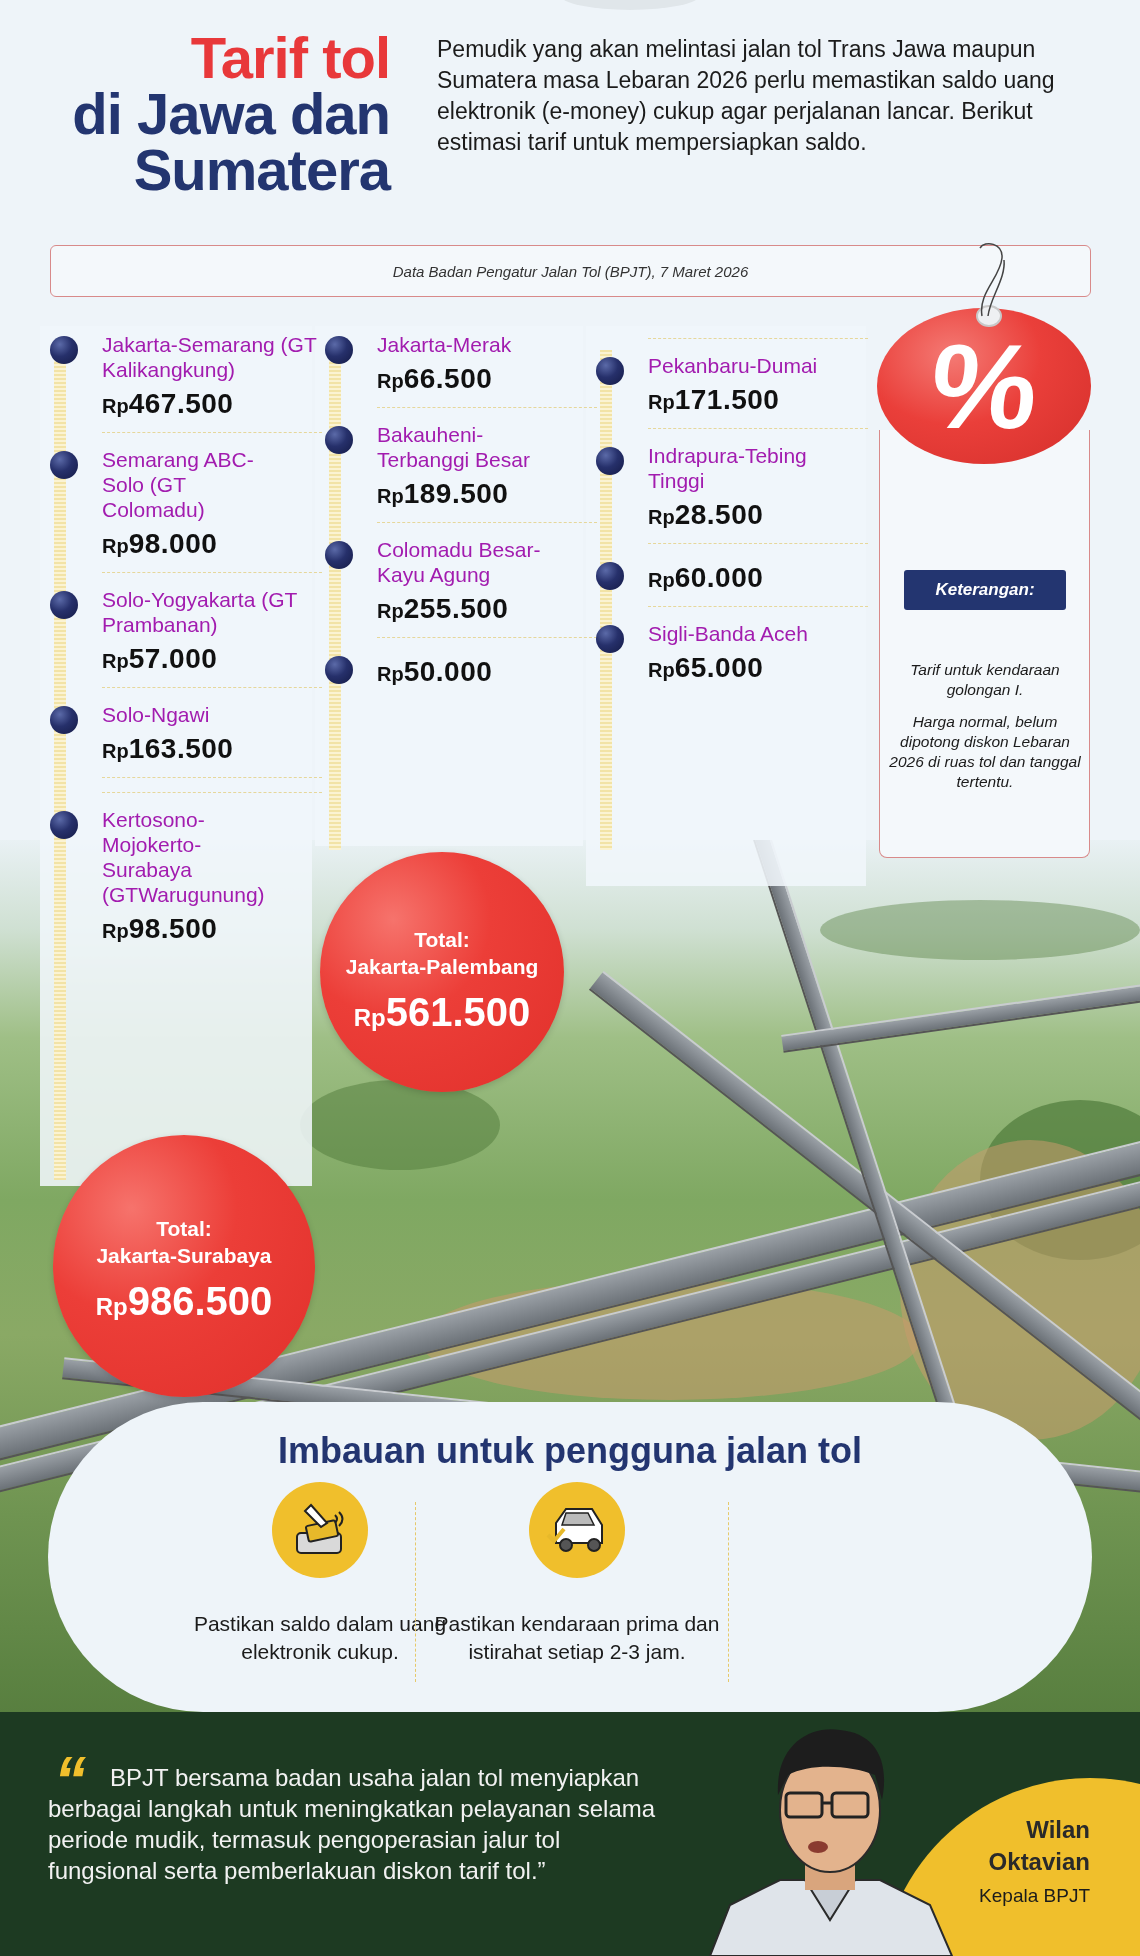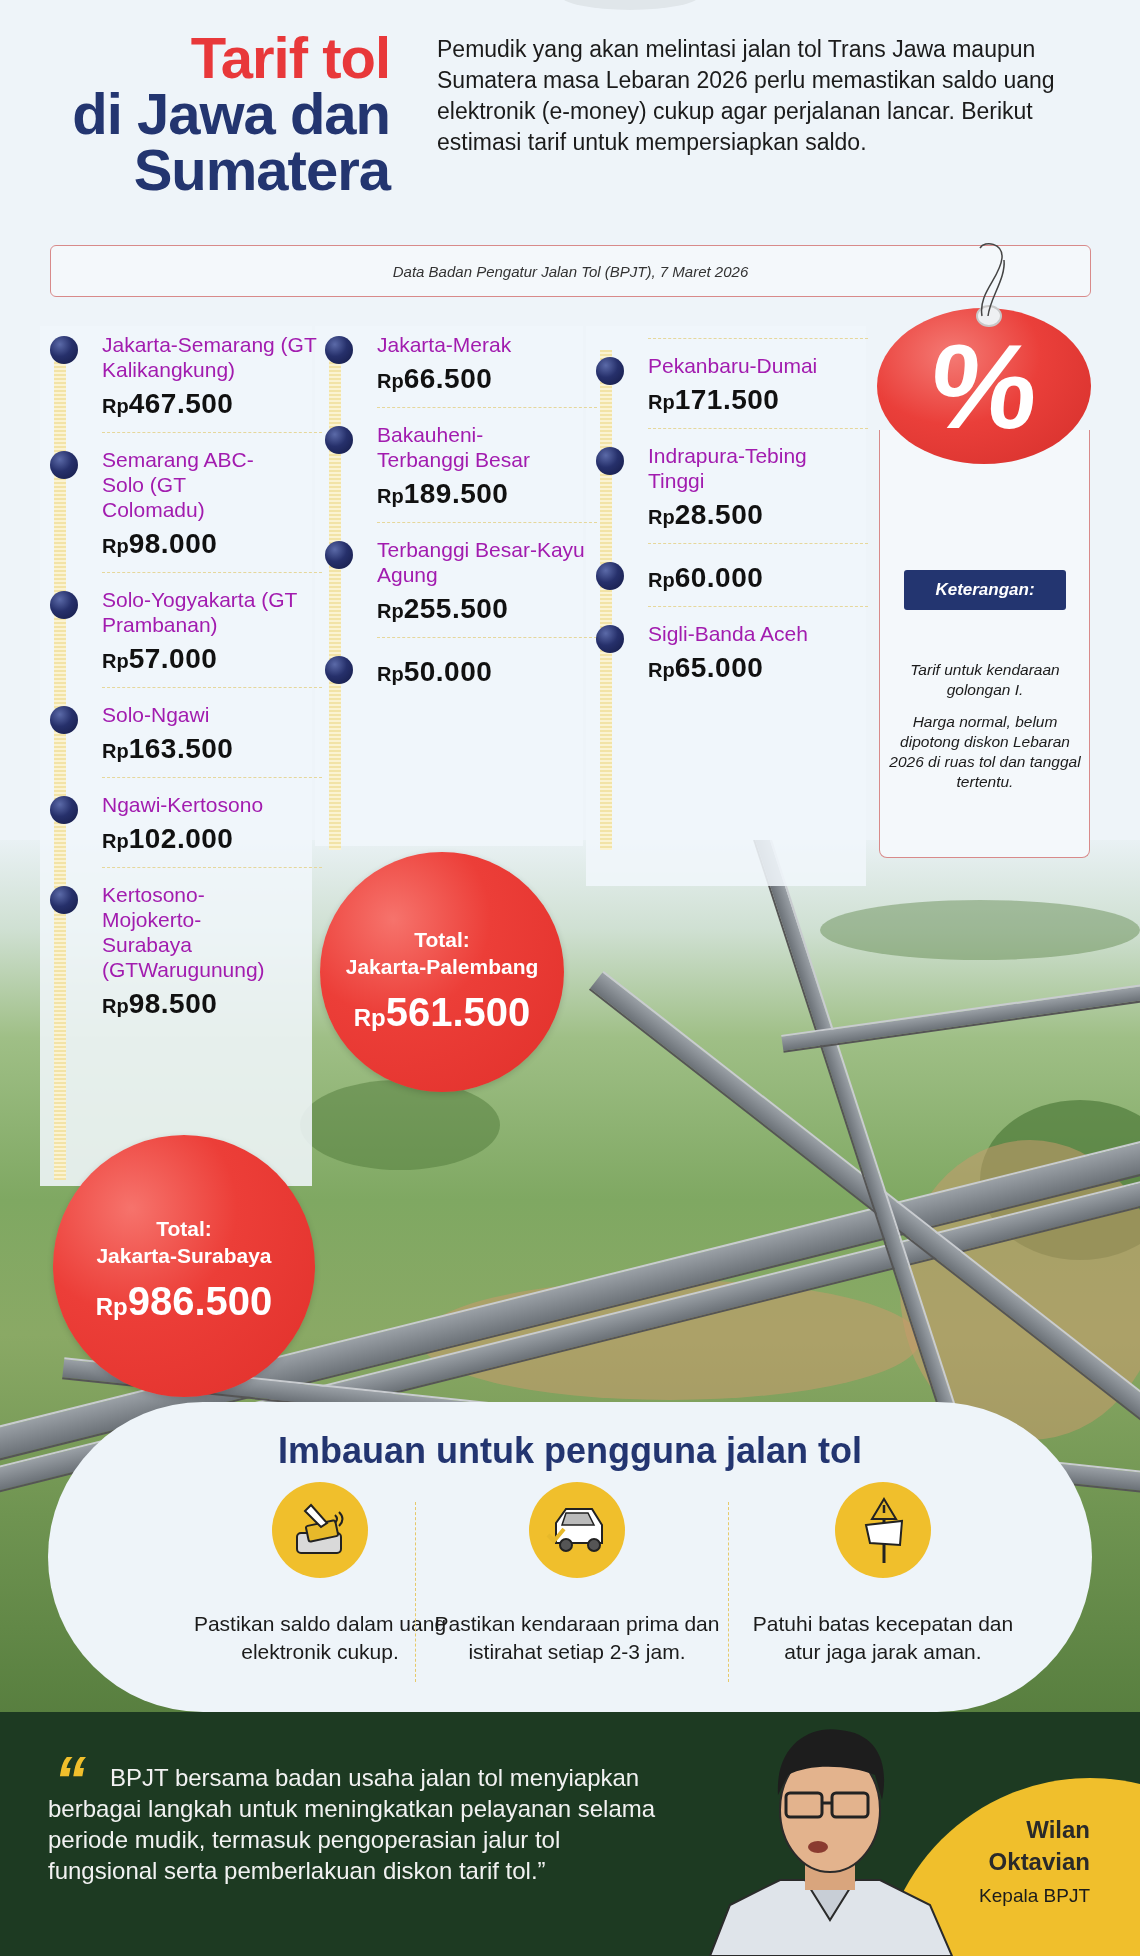--- a/index.html
+++ b/index.html
@@ -109,25 +109,20 @@
     <div class="route" style="width:200px">Solo-Yogyakarta (GT Prambanan)</div>
     <div class="price"><span class="rp">Rp</span><span>57.000</span></div>
   </div>
   <div class="sep"></div>
   <div class="item">
     <span class="dot"></span>
     <div class="route">Solo-Ngawi</div>
     <div class="price"><span class="rp">Rp</span><span>163.500</span></div>
   </div>
   <div class="sep"></div>
-  <div class="item">
-    <span class="dot"></span>
-    <div class="route">Ngawi-Kertosono</div>
-    <div class="price"><span class="rp">Rp</span><span>102.000</span></div>
-  </div>
   <div class="sep"></div>
   <div class="item">
     <span class="dot"></span>
     <div class="route" style="width:160px">Kertosono-Mojokerto-Surabaya (GTWarugunung)</div>
     <div class="price"><span class="rp">Rp</span><span>98.500</span></div>
   </div>
 </div>
 
 <div class="col col2">
   <div class="item">
@@ -137,21 +132,21 @@
   </div>
   <div class="sep"></div>
   <div class="item">
     <span class="dot"></span>
     <div class="route" style="width:190px">Bakauheni-Terbanggi Besar</div>
     <div class="price"><span class="rp">Rp</span><span>189.500</span></div>
   </div>
   <div class="sep"></div>
   <div class="item">
     <span class="dot"></span>
-    <div class="route" style="width:210px">Terbanggi Besar-Kayu Agung</div>
+    <div class="route" style="width:210px">Colomadu Besar-Kayu Agung</div>
     <div class="price"><span class="rp">Rp</span><span>255.500</span></div>
   </div>
   <div class="sep"></div>
   <div class="item">
     <span class="dot"></span>
     <div class="price"><span class="rp">Rp</span><span>50.000</span></div>
   </div>
 </div>
 
 <div class="col col3">
@@ -231,31 +226,20 @@
         <path d="M24 18 L46 18 L52 30 L20 30 Z" fill="#bbb" stroke="#222" stroke-width="1.5"></path>
         <circle cx="24" cy="50" r="6" fill="#555" stroke="#222" stroke-width="2"></circle>
         <circle cx="52" cy="50" r="6" fill="#555" stroke="#222" stroke-width="2"></circle>
         <path d="M6 40 L12 46 L22 34" fill="none" stroke="#e7b92a" stroke-width="4"></path>
       </svg>
     </div>
     <div class="adv-text">Pastikan kendaraan prima dan istirahat setiap 2-3 jam.</div>
   </div>
   <div class="adv-div" style="left:680px"></div>
 
-  <div class="adv-item" style="left:685px">
-    <div class="adv-icon">
-      <svg width="66" height="70" viewBox="0 0 66 70">
-        <line x1="34" y1="20" x2="34" y2="68" stroke="#222" stroke-width="3"></line>
-        <path d="M34 4 L46 24 L22 24 Z" fill="#e7b92a" stroke="#222" stroke-width="2"></path>
-        <line x1="34" y1="10" x2="34" y2="18" stroke="#222" stroke-width="2.5"></line>
-        <path d="M16 30 L52 26 L50 50 L20 48 Z" fill="#fff" stroke="#222" stroke-width="2"></path>
-      </svg>
-    </div>
-    <div class="adv-text">Patuhi batas kecepatan dan atur jaga jarak aman.</div>
-  </div>
 </div>
 
 <div class="yellow-arc"></div>
 <div class="qmark">“</div>
 <div class="quote">BPJT bersama badan usaha jalan tol menyiapkan berbagai langkah untuk meningkatkan pelayanan selama periode mudik, termasuk pengoperasian jalur tol fungsional serta pemberlakuan diskon tarif tol.”</div>
 
 <svg class="person" viewBox="0 0 280 251">
   <path d="M20 251 L40 200 L90 175 L190 175 L240 200 L262 251 Z" fill="#dfe4ea" stroke="#2a2a2a" stroke-width="2"></path>
   <path d="M115 175 L140 215 L165 175" fill="#c8ced6" stroke="#2a2a2a" stroke-width="2"></path>
   <rect x="115" y="150" width="50" height="35" fill="#d9a57d"></rect>

